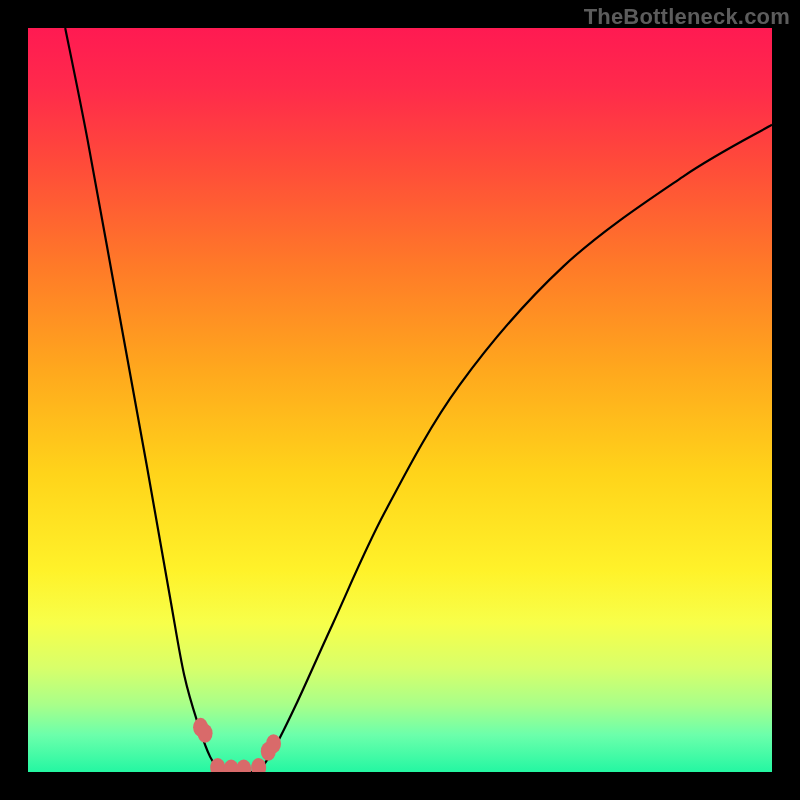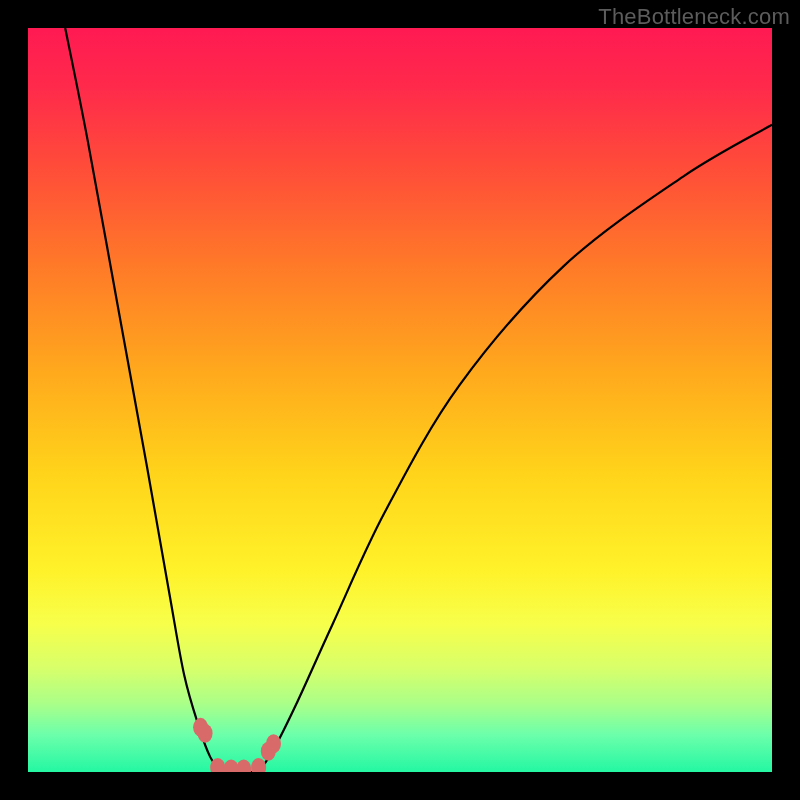--- a/index.html
+++ b/index.html
@@ -31,21 +31,21 @@
       #6cffab 95%,
       #24f7a2 100%
     );
   }
   .watermark {
     position: absolute;
     top: 4px;
     right: 10px;
     color: #5c5c5c;
     font-size: 22px;
-    font-weight: 400;
+    font-weight: 700;
     letter-spacing: 0.2px;
     pointer-events: none;
   }
   svg.curve {
     position: absolute;
     left: 0;
     top: 0;
     width: 744px;
     height: 744px;
     pointer-events: none;

